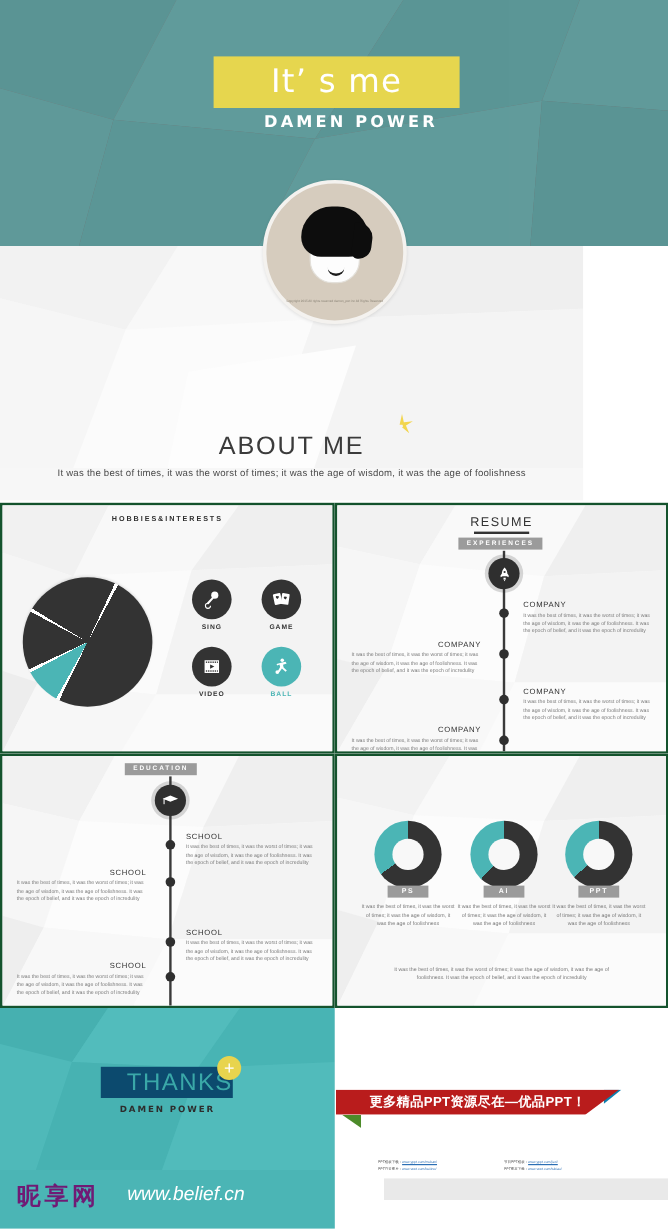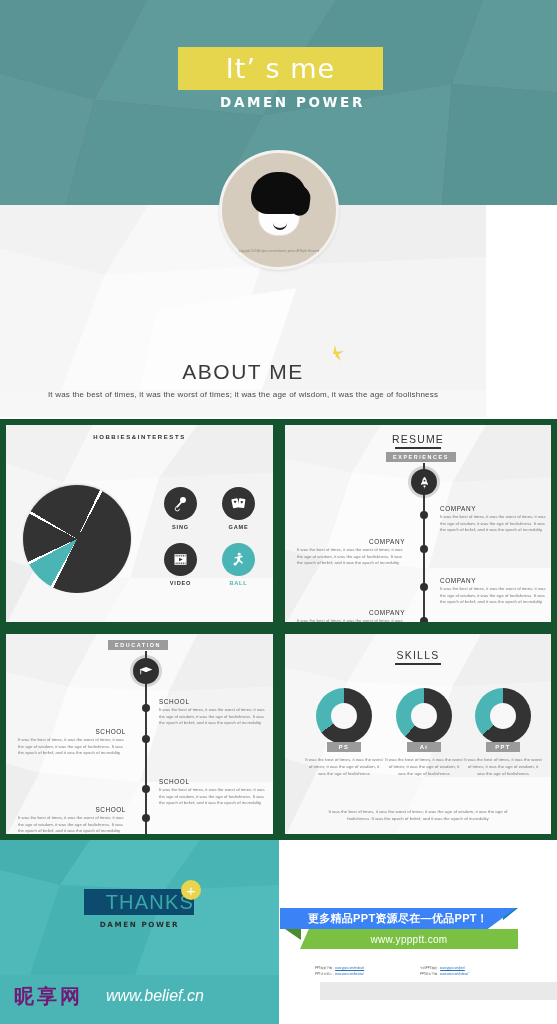--- a/index.html
+++ b/index.html
@@ -70,21 +70,21 @@
     font-size:21px;color:#3b3b3b;letter-spacing:1.5px;
     font-family:"Liberation Sans", sans-serif;
   }
   .spark{position:absolute;left:324px;top:140px;width:22px;height:22px;}
   .about-sub{
     position:absolute;left:0;right:0;top:185px;text-align:center;
     font-size:8px;color:#4a4a4a;letter-spacing:.2px;
   }
 
   
-  .q{position:absolute;background:#f8f8f8;border:6px solid #14532d;box-sizing:border-box;overflow:hidden;text-decoration:underline;}
+  .q{position:absolute;background:#f8f8f8;border:2px solid #14532d;box-sizing:border-box;overflow:hidden;text-decoration:underline;}
   #s3{left:0;top:419px;width:279px;height:209px;}
   #s4{left:279px;top:419px;width:278px;height:209px;}
   #s5{left:0;top:628px;width:279px;height:212px;}
   #s6{left:279px;top:628px;width:278px;height:212px;}
 
   .sec-title{
     position:absolute;left:0;right:0;text-align:center;
     color:#333;font-size:10.5px;letter-spacing:1.2px;
   }
   .sec-title.ul:after{
@@ -163,21 +163,21 @@
     background:#e8d44e;color:#fff;font-size:15px;display:flex;align-items:center;justify-content:center;
   }
   .thx-sub{
     position:absolute;left:0;right:0;top:80px;text-align:center;color:#2d2d2d;
     font-size:7.2px;font-weight:bold;letter-spacing:1.6px;font-family:"DejaVu Sans", sans-serif;
   }
 
   
   #s8{left:279px;top:840px;width:278px;height:135px;background:#ffffff;}
   .rib-blue{
-    position:absolute;left:1px;top:68px;width:236px;height:21px;background:#3b82f6;
+    position:absolute;left:1px;top:68px;width:236px;height:21px;background:#b91c1c;
     clip-path:polygon(0 0,100% 0,88% 100%,0 100%);
     display:flex;align-items:center;justify-content:center;
   }
   .rib-blue span{color:#fff;font-size:11px;font-weight:bold;letter-spacing:.3px;}
   .rib-green{
     position:absolute;left:21px;top:89px;width:218px;height:20px;background:#7ac143;
     clip-path:polygon(4% 0,100% 0,100% 100%,0 100%);
     display:flex;align-items:center;justify-content:center;
   }
   .rib-green span{color:#fff;font-size:10px;letter-spacing:.3px;}
@@ -444,21 +444,20 @@
       <polygon points="95,0 205,0 175,55 65,50" fill="#f9f9f9"></polygon>
       <polygon points="205,0 278,0 278,50 175,55" fill="#efefef"></polygon>
       <polygon points="0,35 65,50 35,140 0,130" fill="#f6f6f6"></polygon>
       <polygon points="65,50 175,55 145,150 35,140" fill="#fcfcfc"></polygon>
       <polygon points="175,55 278,50 278,150 145,150" fill="#f3f3f3"></polygon>
       <polygon points="0,130 35,140 0,212" fill="#eeeeee"></polygon>
       <polygon points="35,140 145,150 115,212 0,212" fill="#f8f8f8"></polygon>
       <polygon points="145,150 278,150 278,212 115,212" fill="#fbfbfb"></polygon>
     </svg>
 
-    <div class="sec-title ul" style="top:15px;">SKILLS</div>
 
     <div class="donut" style="left:31px;top:54px;background:conic-gradient(#333333 0deg 234deg,#4bb5b5 234deg 360deg);"></div>
     <div class="sk-badge" style="left:42px;top:108px;">PS</div>
     <div class="sk-desc" style="left:20px;top:122px;">It was the best of times, it was the worst of times; it was the age of wisdom,  it was the age of foolishness</div>
 
     <div class="donut" style="left:111px;top:54px;background:conic-gradient(#333333 0deg 223deg,#4bb5b5 223deg 360deg);"></div>
     <div class="sk-badge" style="left:122px;top:108px;">Ai</div>
     <div class="sk-desc" style="left:100px;top:122px;">It was the best of times, it was the worst of times; it was the age of wisdom,  it was the age of foolishness</div>
 
     <div class="donut" style="left:190px;top:54px;background:conic-gradient(#333333 0deg 227deg,#4bb5b5 227deg 360deg);"></div>
@@ -483,23 +482,20 @@
     <div class="thx-plus">+</div>
     <div class="thx-sub">DAMEN POWER</div>
   </div>
 
   <div class="slide" id="s8">
     <div class="rib-fold2"></div>
     <div class="rib-blue">
       <span>更多精品PPT资源尽在—优品PPT！</span>
     </div>
     <div class="rib-fold"></div>
-    <div class="rib-green">
-      <span>www.yppptt.com</span>
-    </div>
 
     <div class="links">
       <div class="lk">
         <span>PPT模板下载：</span><a>www.yppt.com/moban/</a>
       </div>
       <div class="lk">
         <span>节日PPT模板：</span><a>www.yppt.com/jieri/</a>
       </div>
       <div class="lk">
         <span>PPT背景图片：</span><a>www.yppt.com/beijing/</a>

